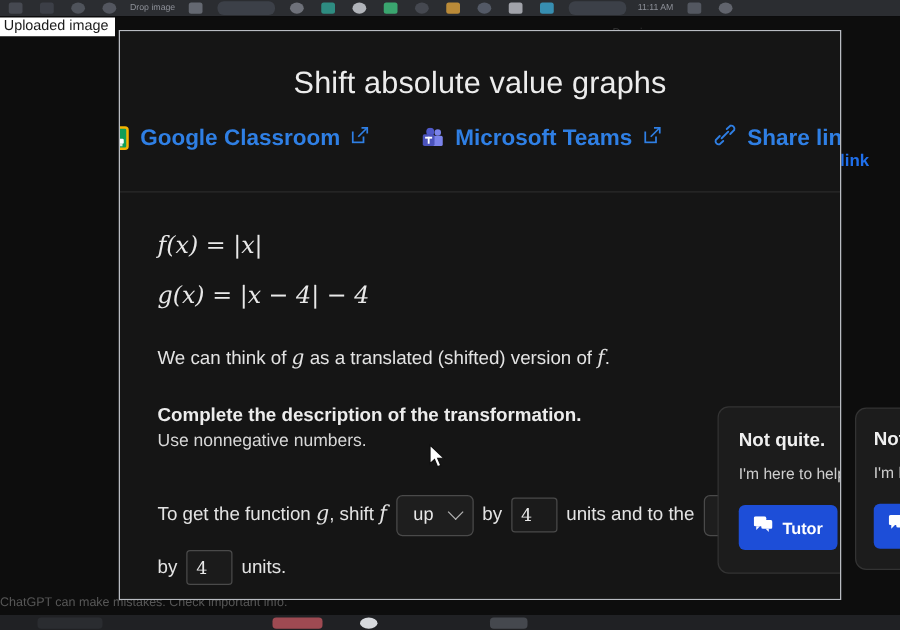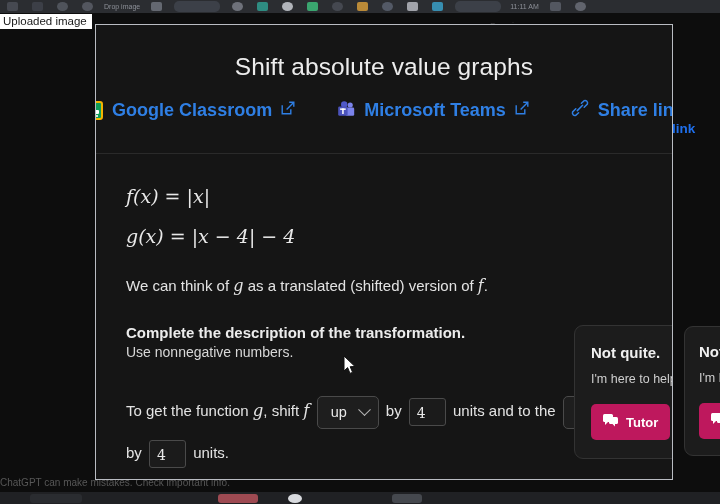--- a/index.html
+++ b/index.html
@@ -353,21 +353,21 @@
     font-size: 12.5px;
     color: #cfcfcf;
     margin-top: 11px;
     white-space: nowrap;
   }
   .card-btn {
     margin-top: 18px;
     display: inline-flex;
     align-items: center;
     gap: 8px;
-    background: #be185d;
+    background: #1d4ed8;
     border-radius: 5px;
     padding: 9px 12px;
     white-space: nowrap;
     cursor: pointer;
   }
   .card-btn-label {
     font-size: 13px;
     font-weight: bold;
     color: #fff;
   }

